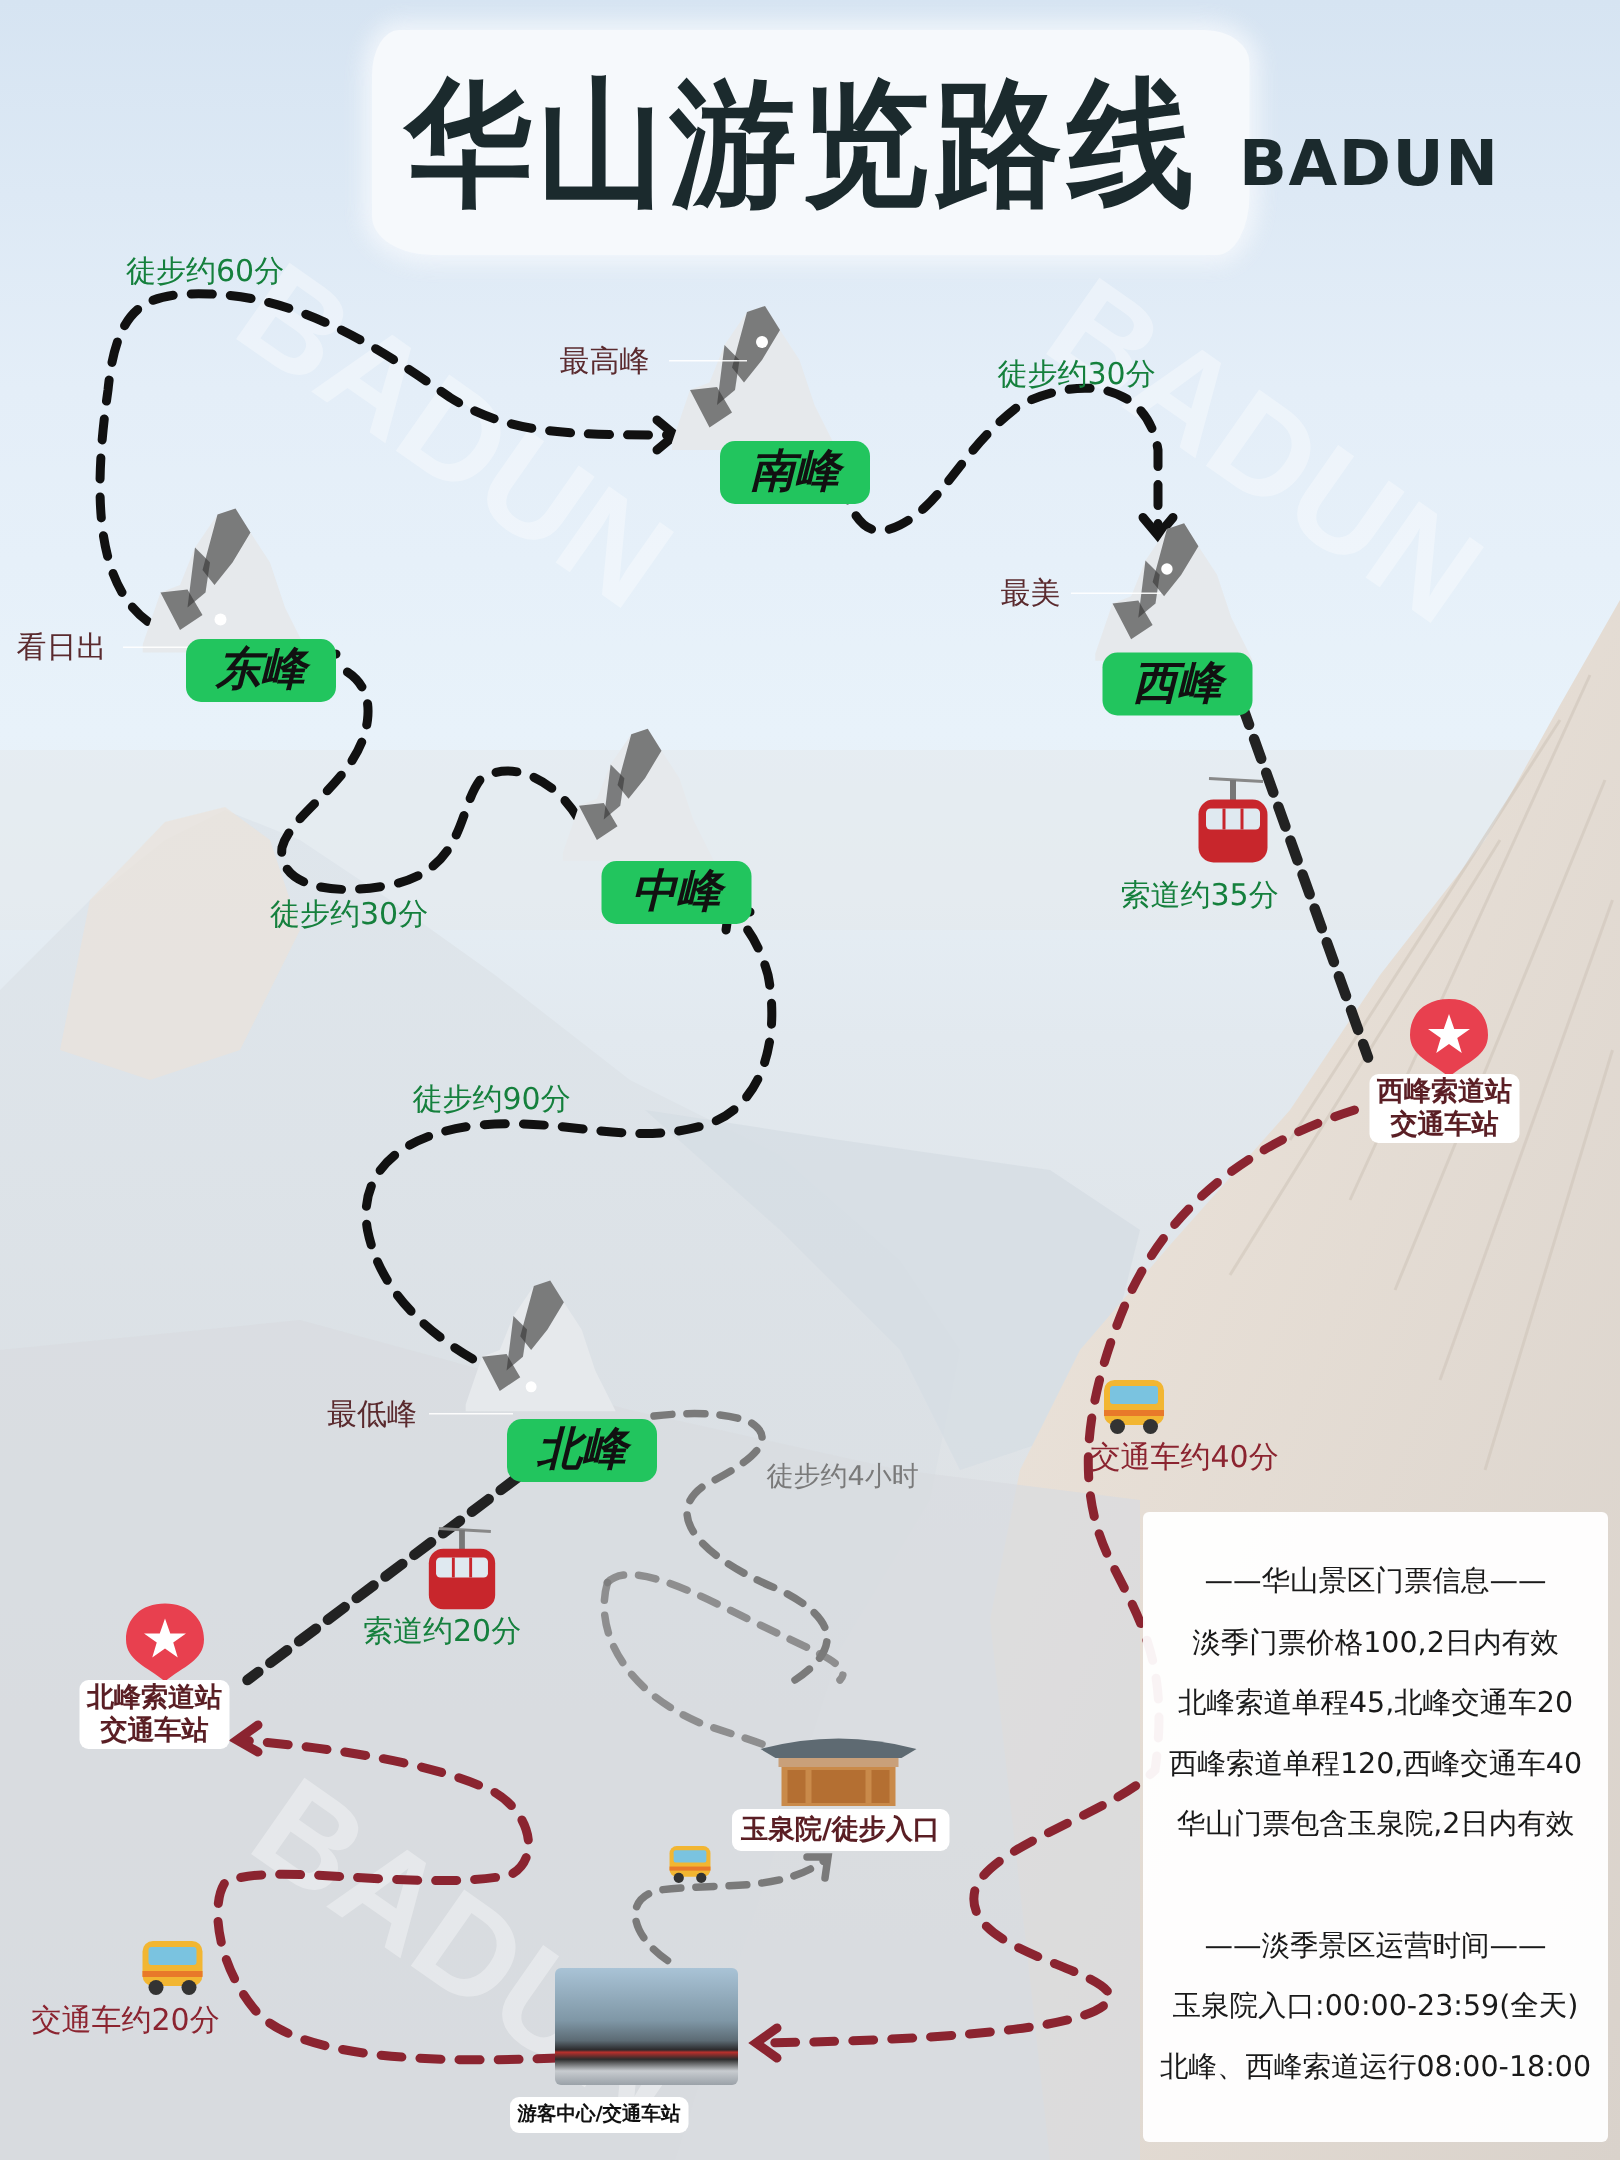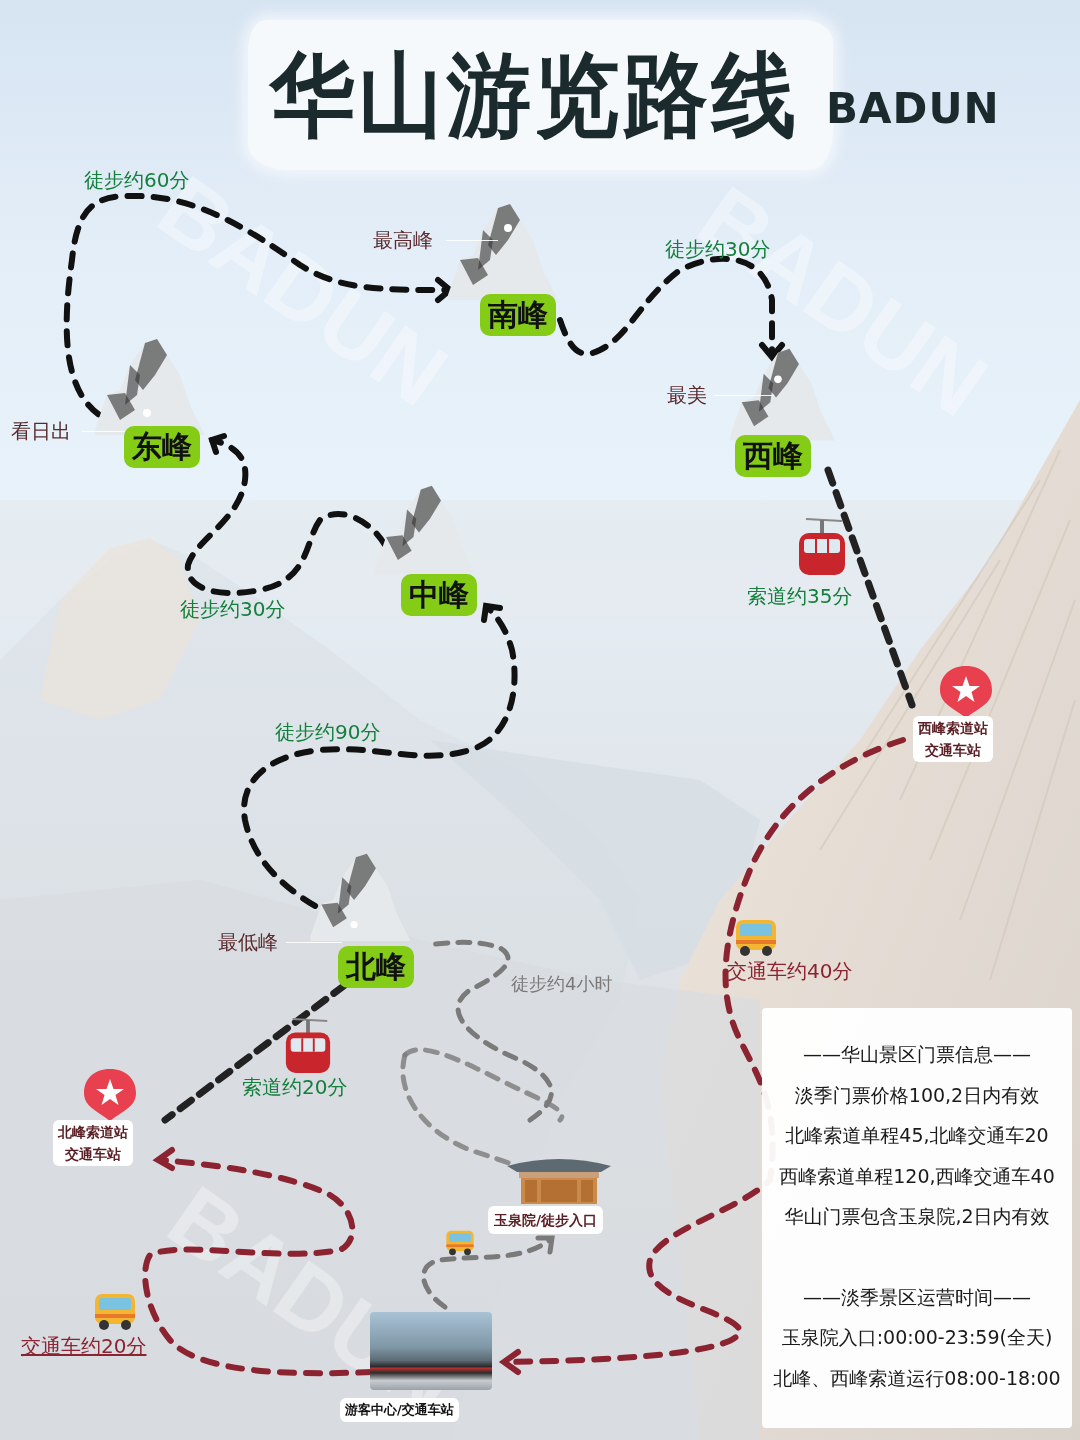--- a/index.html
+++ b/index.html
@@ -25,35 +25,36 @@
   .brand {
     position: absolute; left: 826px; top: 84px;
     font-size: 42px; font-weight: 900; color: #1b2a2d; letter-spacing: 1px;
     font-family: "DejaVu Sans", sans-serif;
   }
   .watermark {
     position: absolute; font-size: 90px; font-weight: 900; color: rgba(255,255,255,0.35);
     transform: rotate(35deg); font-family: "Liberation Sans", sans-serif;
   }
   .peak-label {
-    position: absolute; background: #84cc16; border-radius: 10px;
-    font-size: 30px; font-weight: 900; color: #111; padding: 2px 8px;
+    position: absolute; background: #22c55e; border-radius: 10px;
+    font-size: 30px; font-weight: 900; color: #111; padding: 2px 20px;
     line-height: 38px;
+    font-style: italic;
   }
   .note {
     position: absolute; font-size: 20px; color: #5a2a2e; line-height: 24px;
   }
   .walk {
     position: absolute; font-size: 20px; color: #15803d; line-height: 24px;
   }
   .walk-grey { position: absolute; font-size: 18px; color: #7a7a7a; }
   .bus-label { position: absolute; font-size: 20px; color: #8b2430; }
   .station {
     position: absolute; background: #ffffff; border-radius: 6px;
-    font-size: 14px; font-weight: 700; color: #5a1e24; text-align: center;
+    font-size: 18px; font-weight: 700; color: #5a1e24; text-align: center;
     line-height: 22px; padding: 1px 5px;
   }
   .pin {
     position: absolute; width: 56px; height: 56px;
   }
   .info-box {
     position: absolute; left: 762px; top: 1008px; width: 310px; height: 420px;
     background: rgba(255,255,255,0.95); border-radius: 4px;
     padding-top: 26px;
   }
@@ -247,21 +248,21 @@
 </svg>
 <div class="bus-label" style="left:727px;top:958px;">交通车约40分</div>
 
 <svg class="bus-icon" style="left:93px;top:1292px;" width="44" height="40" viewBox="0 0 44 40">
   <rect x="2" y="2" width="40" height="30" rx="7" fill="#f2b632"></rect>
   <rect x="6" y="6" width="32" height="12" rx="2" fill="#7ac3e0"></rect>
   <rect x="2" y="22" width="40" height="4" fill="#e8792a"></rect>
   <circle cx="11" cy="33" r="5" fill="#333"></circle>
     <circle cx="33" cy="33" r="5" fill="#333"></circle>
 </svg>
-<div class="bus-label" style="left:21px;top:1333px;text-decoration:underline;">交通车约20分</div>
+<div class="bus-label" style="left:21px;top:1333px;">交通车约20分</div>
 
 <svg class="bus-icon" style="left:445px;top:1229px;" width="30" height="28" viewBox="0 0 44 40">
   <rect x="2" y="2" width="40" height="30" rx="7" fill="#f2b632"></rect>
   <rect x="6" y="6" width="32" height="12" rx="2" fill="#7ac3e0"></rect>
   <rect x="2" y="22" width="40" height="4" fill="#e8792a"></rect>
   <circle cx="11" cy="33" r="5" fill="#333"></circle>
     <circle cx="33" cy="33" r="5" fill="#333"></circle>
 </svg>
 
 <svg class="temple-icon" style="left:505px;top:1150px;" width="108" height="56" viewBox="0 0 108 56">

